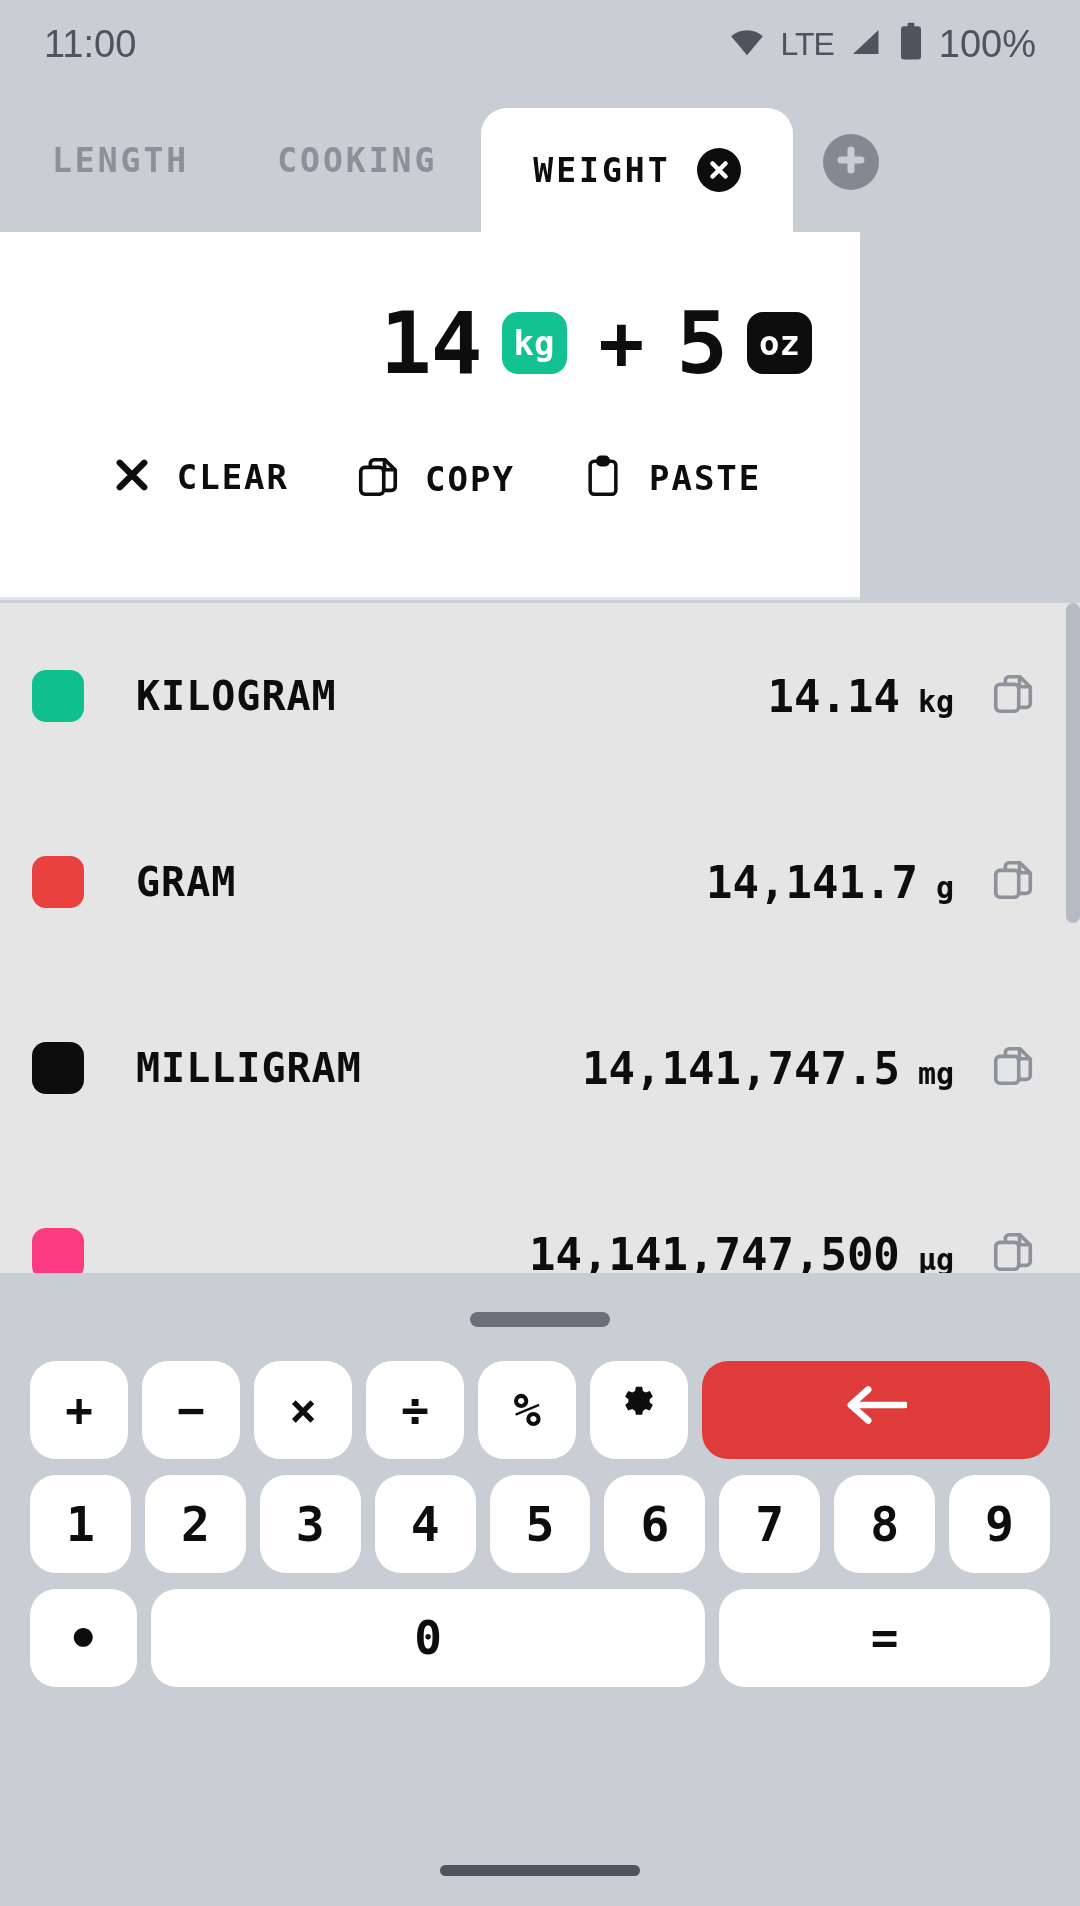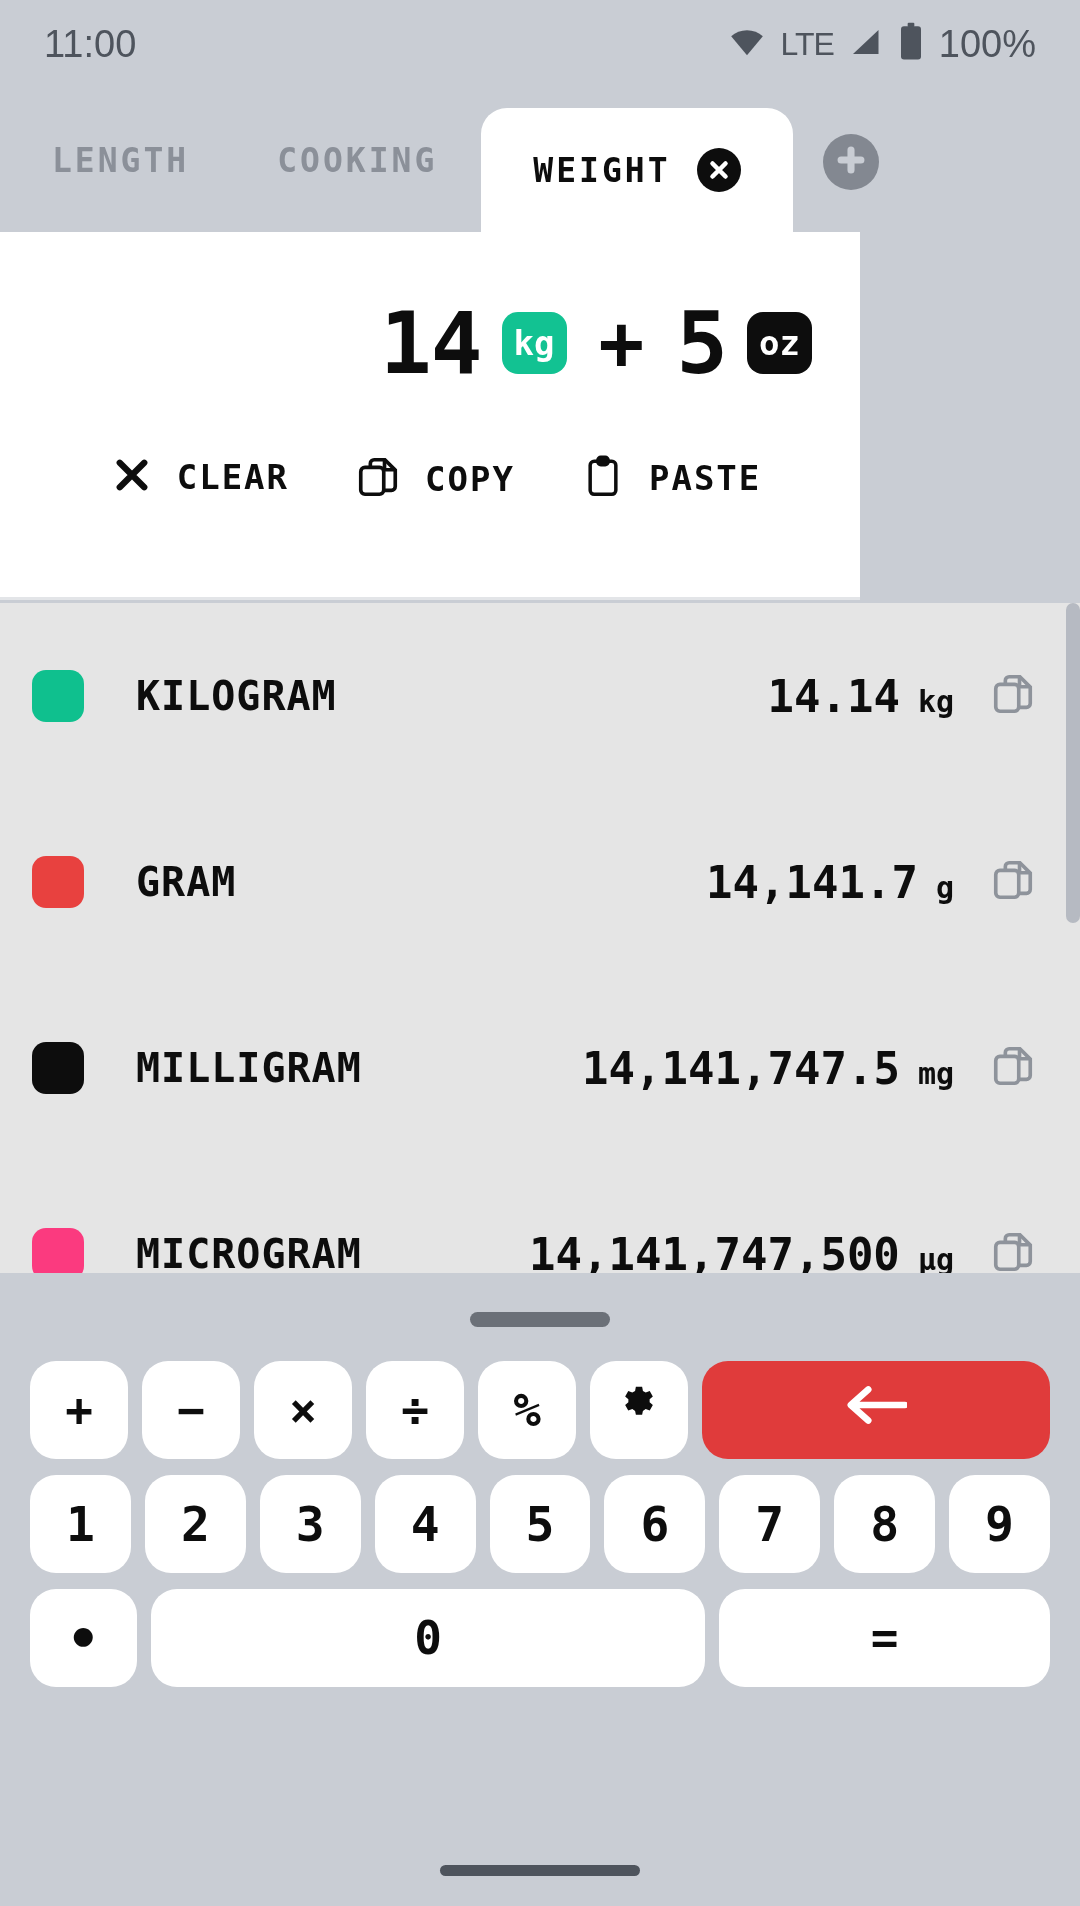--- a/index.html
+++ b/index.html
@@ -313,21 +313,20 @@
         <svg width="46" height="46" viewBox="0 0 24 24" fill="none" stroke="#8e939b" stroke-width="1.9">
             <rect x="3" y="7" width="12" height="14" rx="2.2"></rect>
             <path d="M8 7V5a2 2 0 0 1 2-2h5.6L21 8.4V17a2 2 0 0 1-2 2h-4"></path>
             <path d="M15.4 3v5.2H21"></path>
           </svg>
       </span>
     </div>
 
     <div class="row">
       <span class="swatch" id="sw3" style="background: rgb(251, 58, 127);"></span>
-      <span class="row-name">MICROGRAM</span>
       <span class="row-right">
         <span class="row-value">14,141,747,500</span>
         <span class="row-unit">µg</span>
       </span>
       <span class="row-copy">
         <svg width="46" height="46" viewBox="0 0 24 24" fill="none" stroke="#8e939b" stroke-width="1.9">
             <rect x="3" y="7" width="12" height="14" rx="2.2"></rect>
             <path d="M8 7V5a2 2 0 0 1 2-2h5.6L21 8.4V17a2 2 0 0 1-2 2h-4"></path>
             <path d="M15.4 3v5.2H21"></path>
           </svg>

